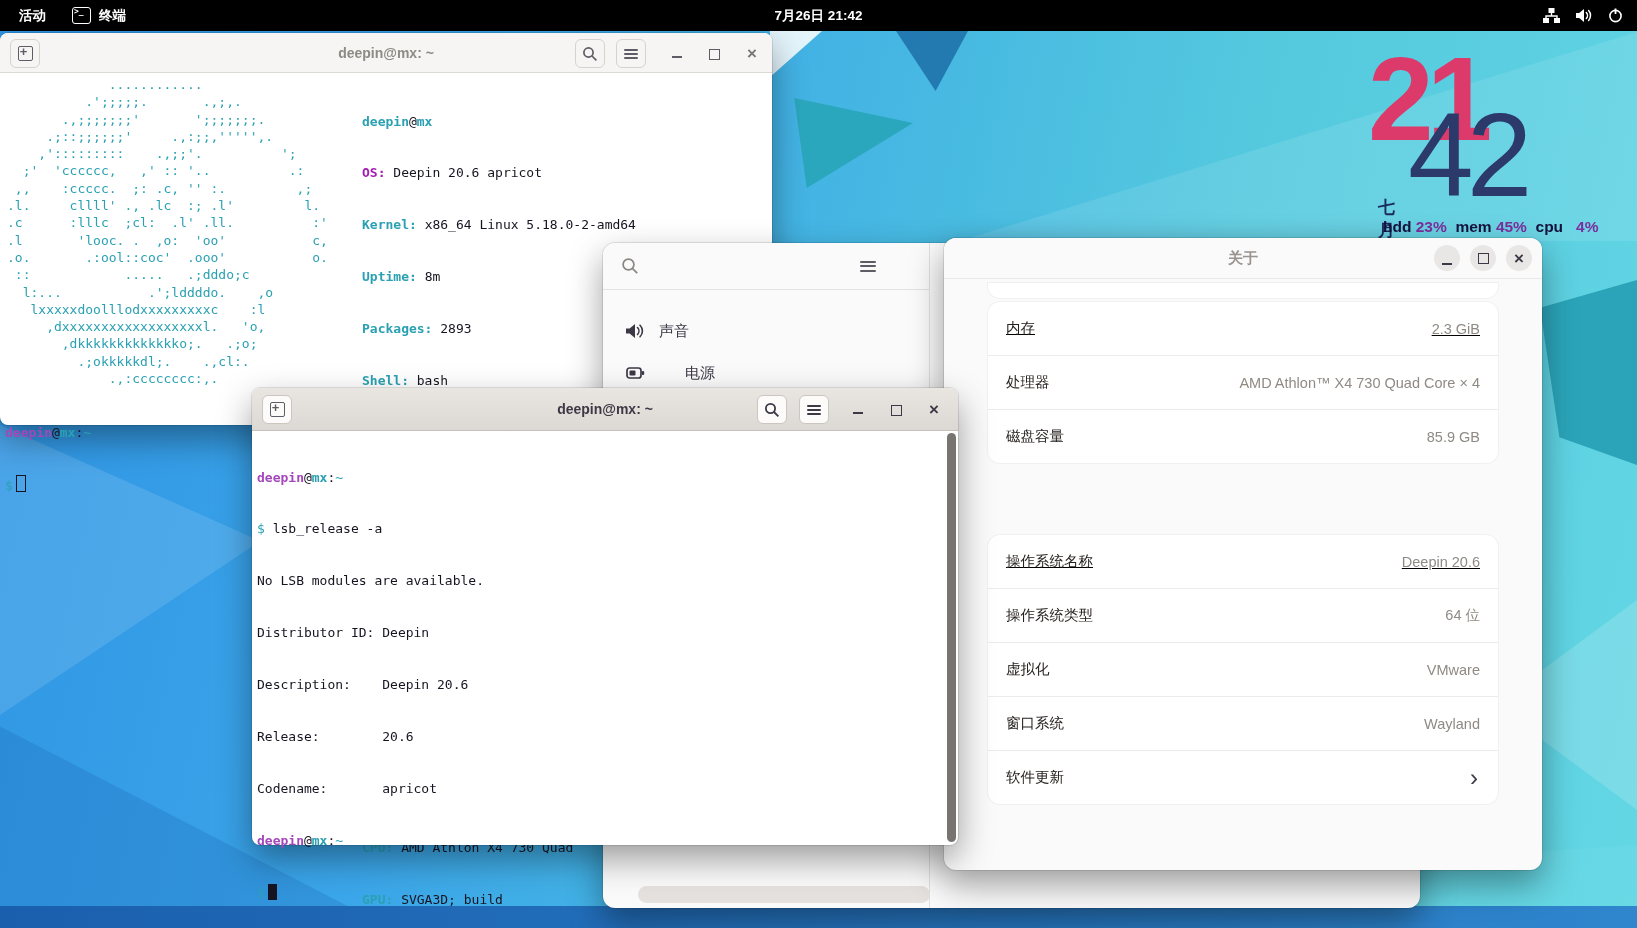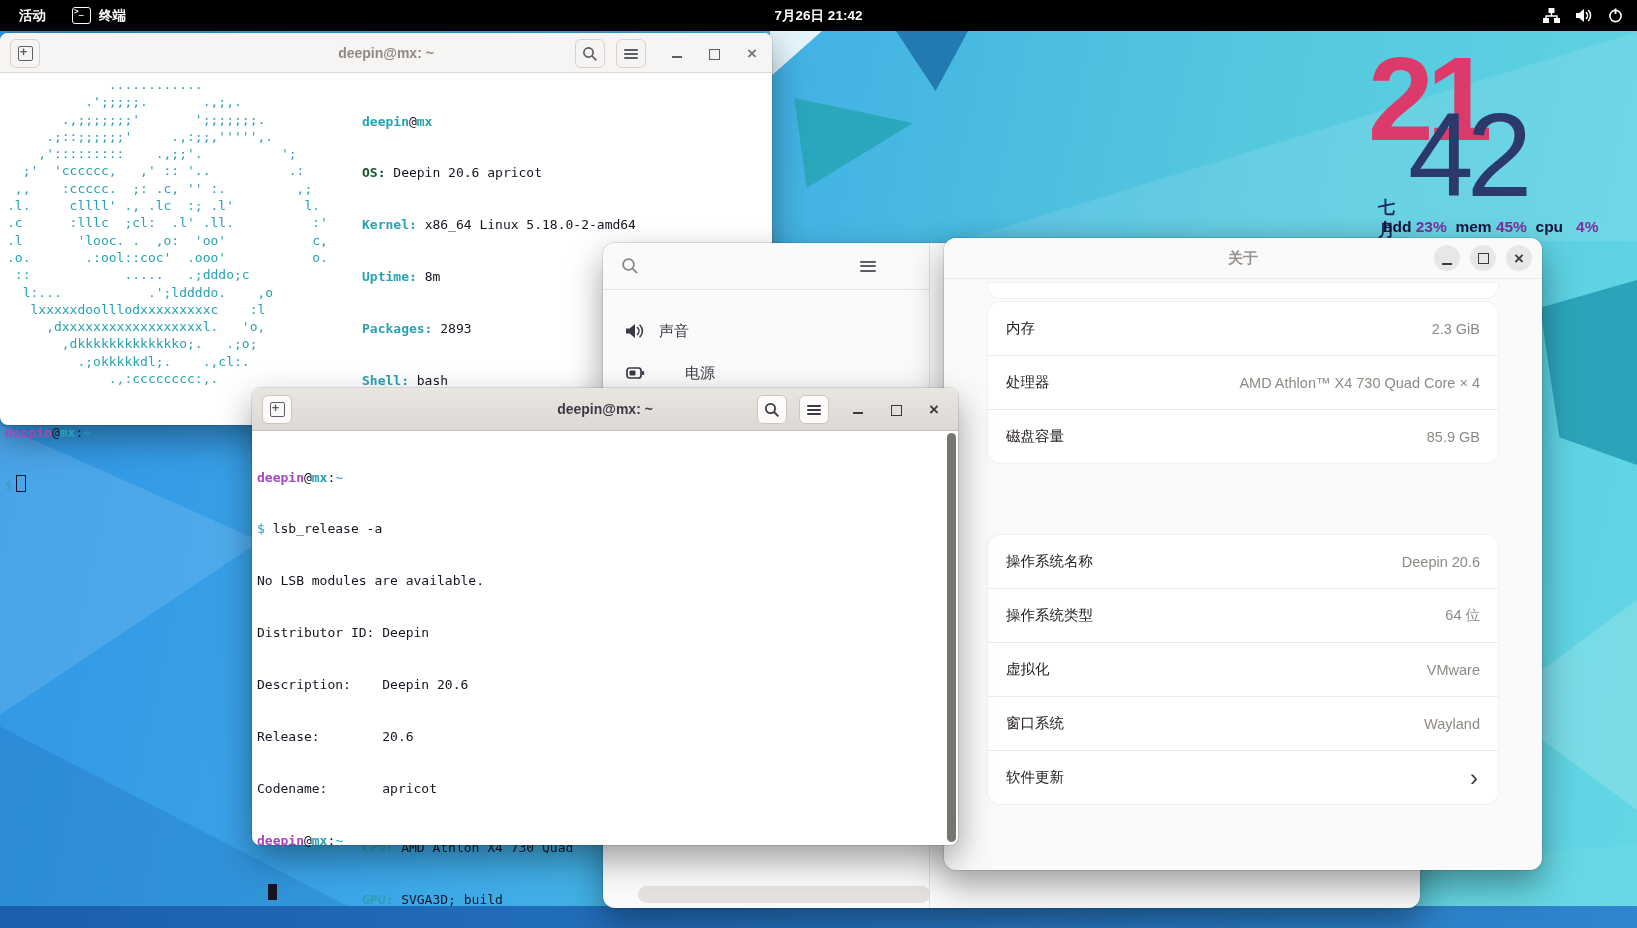--- a/index.html
+++ b/index.html
@@ -68,21 +68,21 @@
   .set-bottom-bar{position:absolute;left:35px;top:643px;width:292px;height:17px;background:#e4e1de;border-radius:9px;}
 
   
   .about{left:944px;top:238px;width:598px;height:632px;background:#fafafa;z-index:4;border-radius:12px;}
   .about .titlebar{height:40px;background:#fafafa;border-bottom:1px solid #eceae8;border-radius:12px 12px 0 0;}
   .about-title{position:absolute;left:0;right:0;text-align:center;font-size:15px;font-weight:700;color:#999490;}
   .circbtn{position:absolute;top:7px;width:26px;height:26px;border-radius:50%;background:#e9e7e5;display:flex;align-items:center;justify-content:center;}
   .card{position:absolute;left:44px;width:510px;background:#fff;border-radius:12px;box-shadow:0 0 0 1px rgba(0,0,0,.04);overflow:hidden;}
   .card-partial{top:45px;height:15px;border-radius:0 0 12px 12px;}
   .about-row{height:53px;display:flex;align-items:center;justify-content:space-between;padding:0 18px;border-top:1px solid #eeecea;}
-  .about-row:first-child{border-top:none;}
+  .about-row:first-child{border-top:none;text-decoration:underline;}
   .rl{font-size:14.5px;color:#26211f;}
   .rv{font-size:14.5px;color:#8f8a84;}
   .chev{font-size:24px;color:#3d3846;line-height:1;font-weight:400;margin-right:2px;}
 
   svg{display:block;}
 </style>
 </head>
 <body>
 
 <div class="screen">
@@ -149,21 +149,21 @@
  ::            .....   .;dddo;c
   l:...           .';lddddo.    ,o
    lxxxxxdoolllodxxxxxxxxxc    :l
      ,dxxxxxxxxxxxxxxxxxxl.   'o,
        ,dkkkkkkkkkkkkko;.   .;o;
          .;okkkkkdl;.    .,cl:.
              .,:cccccccc:,.</pre>
 
     <div class="nf mono">
       <div><span class="cb" style="color:#2aa1b3;">deepin</span><span>@</span><span class="cb" style="color:#2aa1b3;">mx</span></div>
-      <div><span class="cb" style="color:#14532d;">OS:</span> <span>Deepin 20.6 apricot</span></div>
+      <div><span class="cb" style="color:#a21caf;">OS:</span> <span>Deepin 20.6 apricot</span></div>
       <div><span class="cb" style="color:#2aa1b3;">Kernel:</span> <span>x86_64 Linux 5.18.0-2-amd64</span></div>
       <div><span class="cb" style="color:#2aa1b3;">Uptime:</span> <span>8m</span></div>
       <div><span class="cb" style="color:#2aa1b3;">Packages:</span> <span>2893</span></div>
       <div><span class="cb" style="color:#2aa1b3;">Shell:</span> <span>bash</span></div>
       <div><span class="cb" style="color:#2aa1b3;">Resolution:</span> <span>1637x928</span></div>
       <div><span class="cb" style="color:#2aa1b3;">DE:</span> <span>GNOME 42.3</span></div>
       <div><span class="cb" style="color:#2aa1b3;">WM:</span> <span>Mutter</span></div>
       <div><span class="cb" style="color:#2aa1b3;">WM Theme:</span> <span></span></div>
       <div><span class="cb" style="color:#2aa1b3;">GTK Theme:</span> <span>Adwaita [GTK2/3]</span></div>
       <div><span class="cb" style="color:#2aa1b3;">Icon Theme:</span> <span>Adwaita</span></div>

